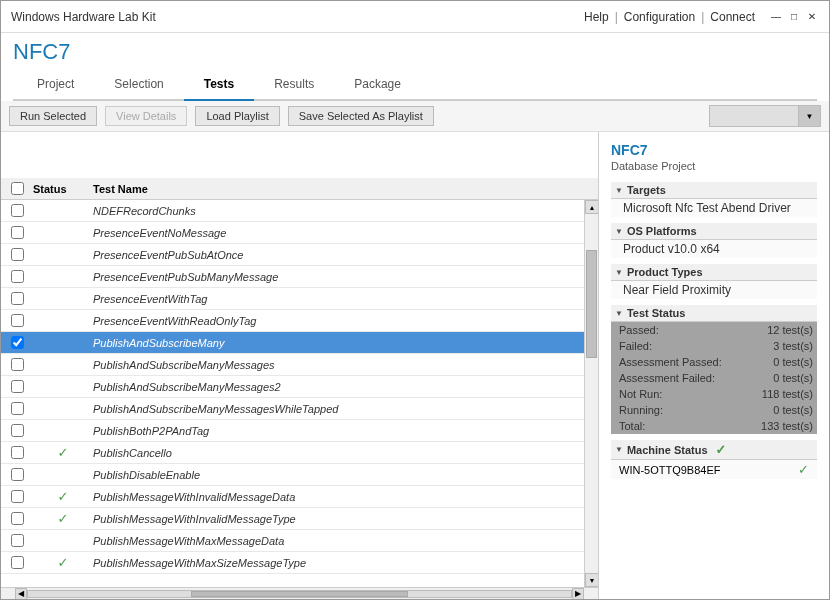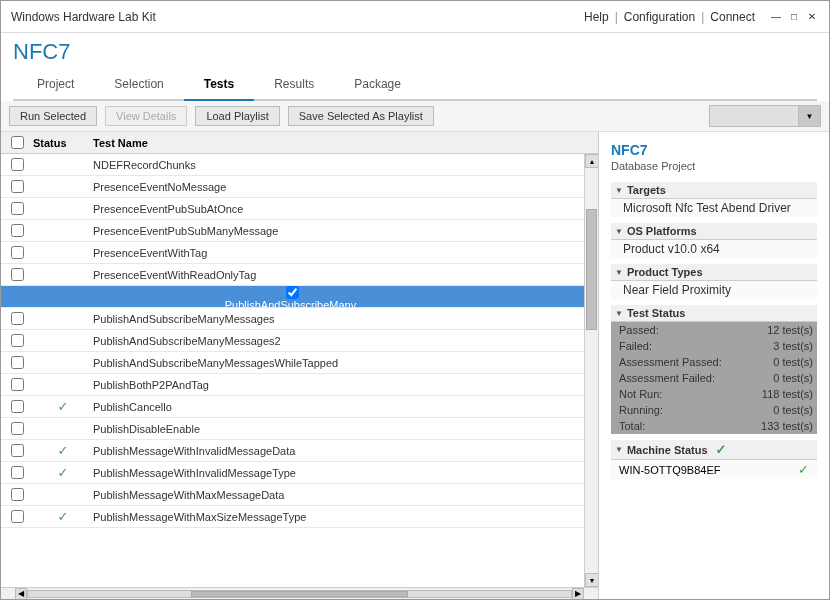--- a/index.html
+++ b/index.html
@@ -141,20 +141,21 @@
       flex-direction: column;
       overflow: hidden;
       border-right: 1px solid #ccc;
     }
     .table-header {
       display: flex;
       align-items: center;
       background: #f0f0f0;
       border-bottom: 1px solid #ccc;
       padding: 4px 0;
+      margin-top: 46px;
     }
     .col-checkbox {
       width: 32px;
       display: flex;
       align-items: center;
       justify-content: center;
       flex-shrink: 0;
     }
     .col-status {
       width: 60px;
@@ -171,21 +172,21 @@
       flex: 1;
       overflow-y: auto;
       overflow-x: auto;
     }
     .table-row {
       display: flex;
       align-items: center;
       height: 22px;
       border-bottom: 1px solid #e8e8e8;
     }
-    .table-row.selected { background: #4a90d9; color: #fff; flex-direction: column; }
+    .table-row.selected { background: #4a90d9; color: #fff; }
     .table-row.selected .row-name { color: #fff; }
     .row-cb {
       width: 32px;
       display: flex;
       align-items: center;
       justify-content: center;
       flex-shrink: 0;
     }
     .row-status {
       width: 60px;
@@ -197,20 +198,21 @@
       color: #4a9a4a;
     }
     .row-name {
       flex: 1;
       font-size: 11px;
       color: #333;
       white-space: nowrap;
       overflow: hidden;
       text-overflow: ellipsis;
       padding-right: 4px;
+      font-style: italic;
     }
     .scroll-area-wrapper {
       display: flex;
       flex: 1;
       overflow: hidden;
     }
     .h-scroll {
       height: 12px;
       background: #f0f0f0;
       border-top: 1px solid #ccc;

